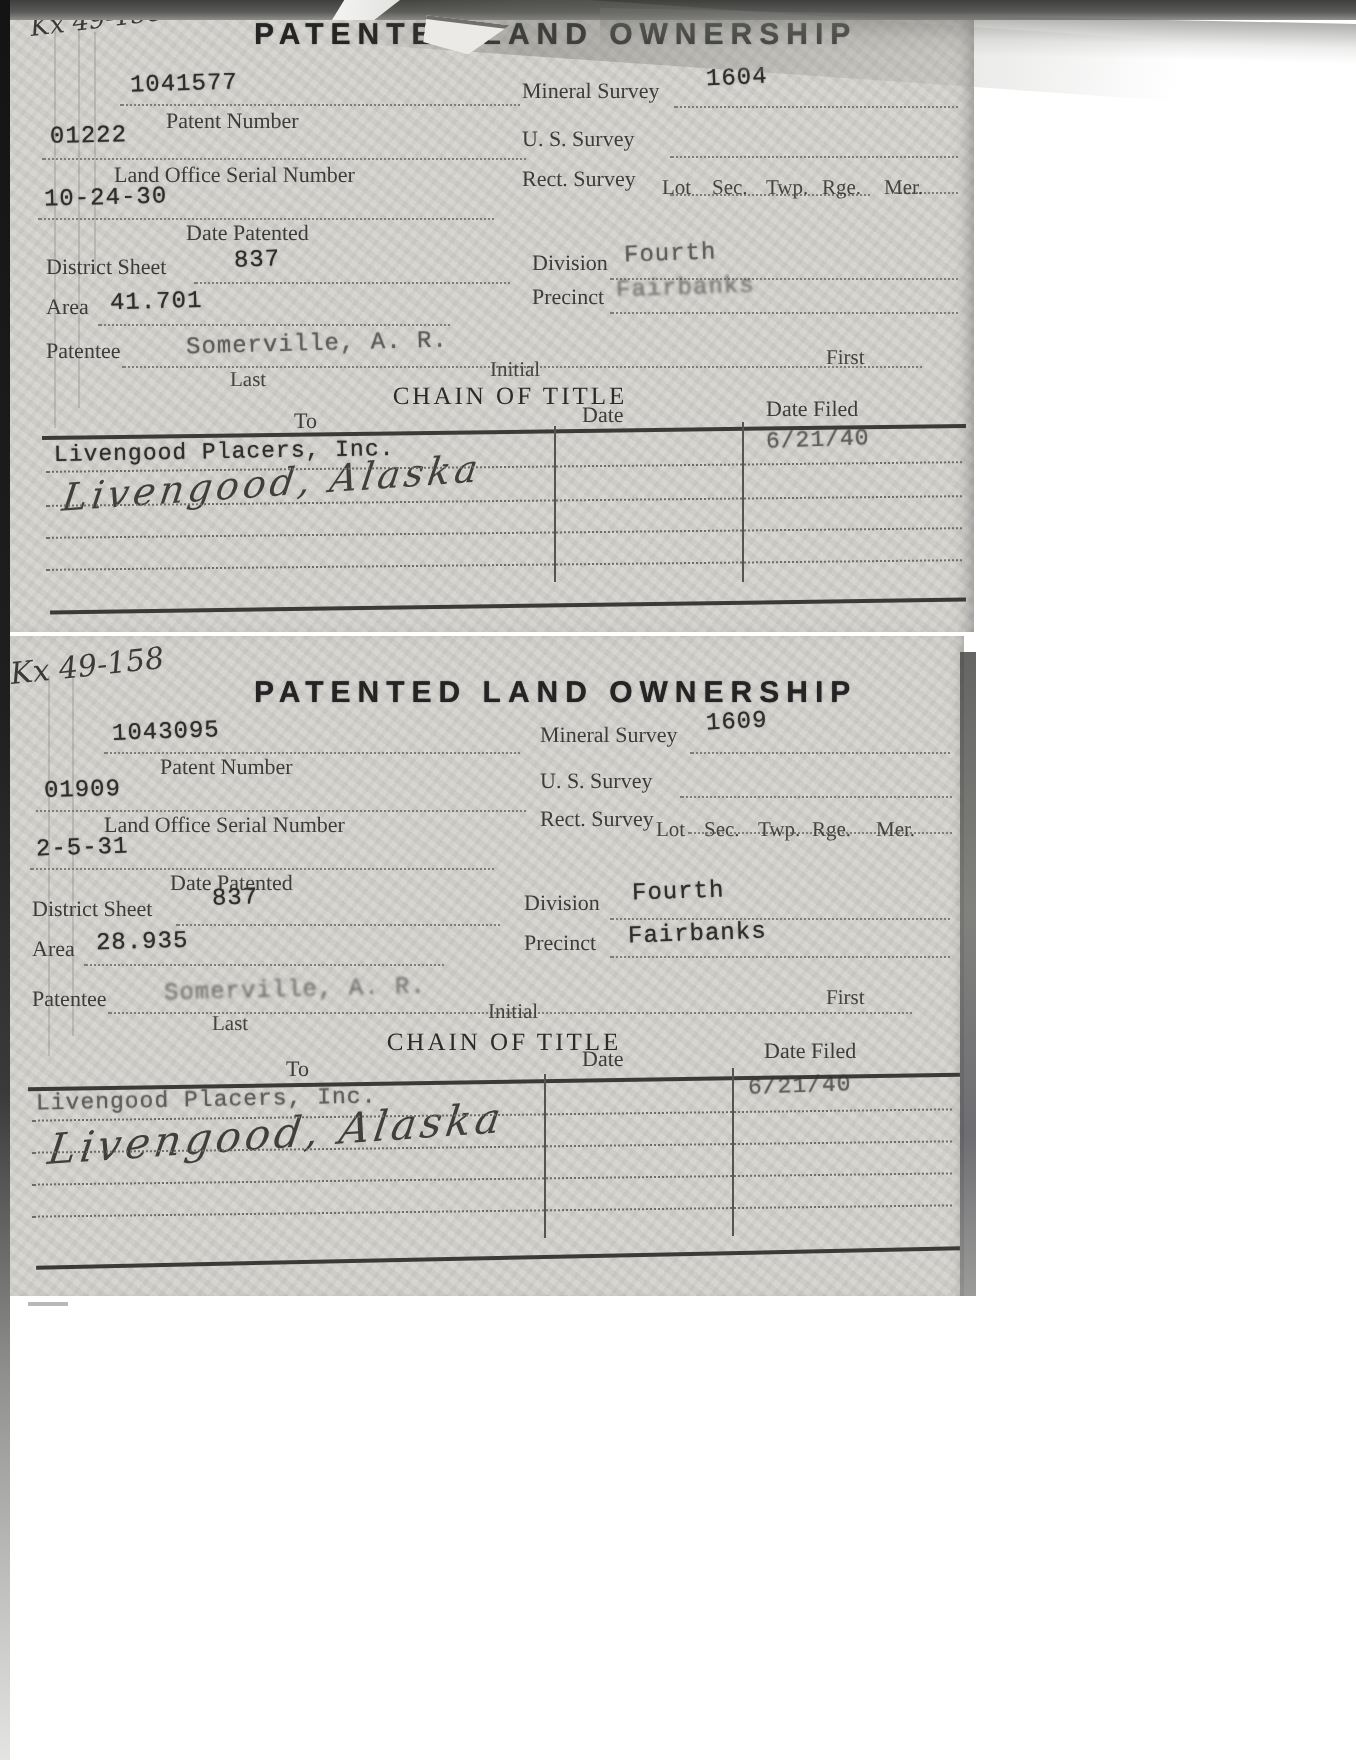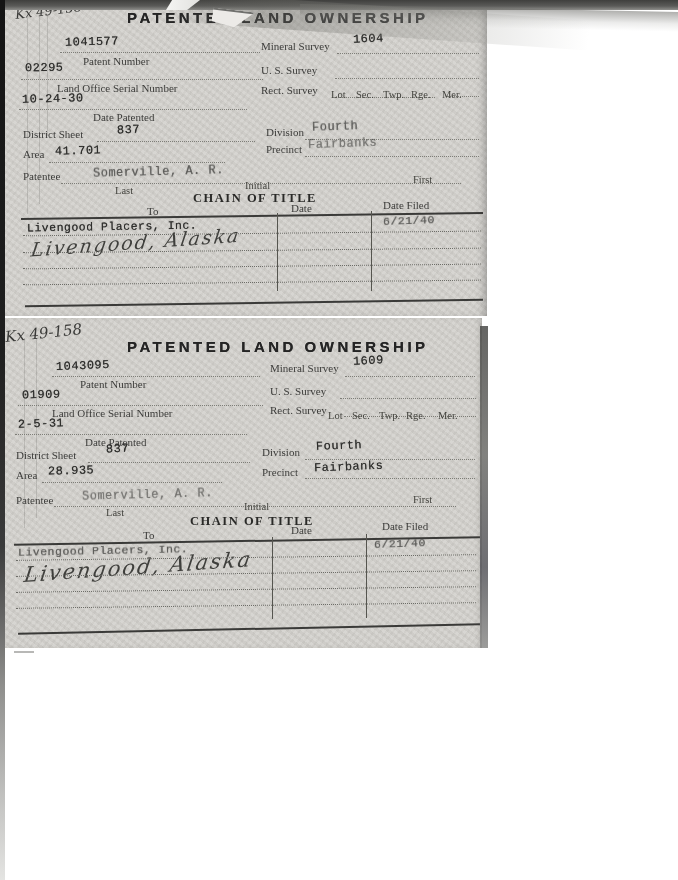--- a/index.html
+++ b/index.html
@@ -41,21 +41,21 @@
   .lbl{font-family:"Liberation Serif", serif;font-size:11px;color:#3c3c3a;white-space:nowrap;}
   .lbl-sm{font-family:"Liberation Serif", serif;font-size:10.5px;color:#44443f;white-space:nowrap;}
   .tw{font-family:"Liberation Mono", monospace;font-size:12px;color:#2e2e2c;
     letter-spacing:.5px;text-shadow:0 0 .7px #4a4a48;white-space:nowrap;}
   .tw-sm{font-size:11.5px;}
   .fade{opacity:.55;filter:blur(.4px);}
   .fade2{opacity:.7;filter:blur(.3px);}
   .hand{font-family:"DejaVu Serif", serif;font-style:italic;color:#3a3a38;white-space:nowrap;}
   .handnote{font-family:"DejaVu Serif", serif;font-style:italic;font-size:19px;color:#3f3f3c;
     transform:rotate(-4deg) skewX(-12deg);letter-spacing:2px;white-space:nowrap;}
-  .chain-head{font-family:"Liberation Serif", serif;font-weight:700;font-size:12.5px;
+  .chain-head{font-family:"Liberation Serif", serif;font-weight:400;font-size:12.5px;
     letter-spacing:1.5px;color:#2a2a28;white-space:nowrap;}
   .dot{height:0;border-bottom:1.5px dotted #7e7e78;}
   .solid{height:0;border-top:2px solid #3a3a38;}
   .dash{height:0;border-top:1px dotted #6d6d68;}
   .vline{width:0;border-left:1.5px solid #55554f;}
   .pencil{width:0;border-left:1px solid #6a6a66;opacity:.25;}
 </style>
 </head>
 <body>
 
@@ -67,21 +67,21 @@
     <div class="abs pencil" style="left:42px;top:16px;height:120px"></div>
 
     <div class="abs hand" style="left:10px;top:3px;font-size:13px;transform:rotate(-7deg)">Kx 49-158</div>
 
     <div class="abs title" style="left:122px;top:9px">PATENTED LAND OWNERSHIP</div>
 
     <div class="abs tw" style="left:60px;top:35px;transform:rotate(-1.5deg)">1041577</div>
     <div class="abs dot" style="left:55px;top:52px;width:200px"></div>
     <div class="abs lbl" style="left:78px;top:55px">Patent Number</div>
 
-    <div class="abs tw" style="left:20px;top:61px;transform:rotate(-1deg)">02295</div>
+    <div class="abs tw" style="left:20px;top:61px;transform:rotate(-1deg)">01222</div>
     <div class="abs dot" style="left:16px;top:79px;width:242px"></div>
     <div class="abs lbl" style="left:52px;top:82px">Land Office Serial Number</div>
 
     <div class="abs tw" style="left:17px;top:92px;transform:rotate(-1.5deg)">10-24-30</div>
     <div class="abs dot" style="left:14px;top:109px;width:228px"></div>
     <div class="abs lbl" style="left:88px;top:111px">Date Patented</div>
 
     <div class="abs lbl" style="left:18px;top:128px">District Sheet</div>
     <div class="abs tw" style="left:112px;top:123px;transform:rotate(-2deg)">837</div>
     <div class="abs dot" style="left:92px;top:141px;width:158px"></div>

